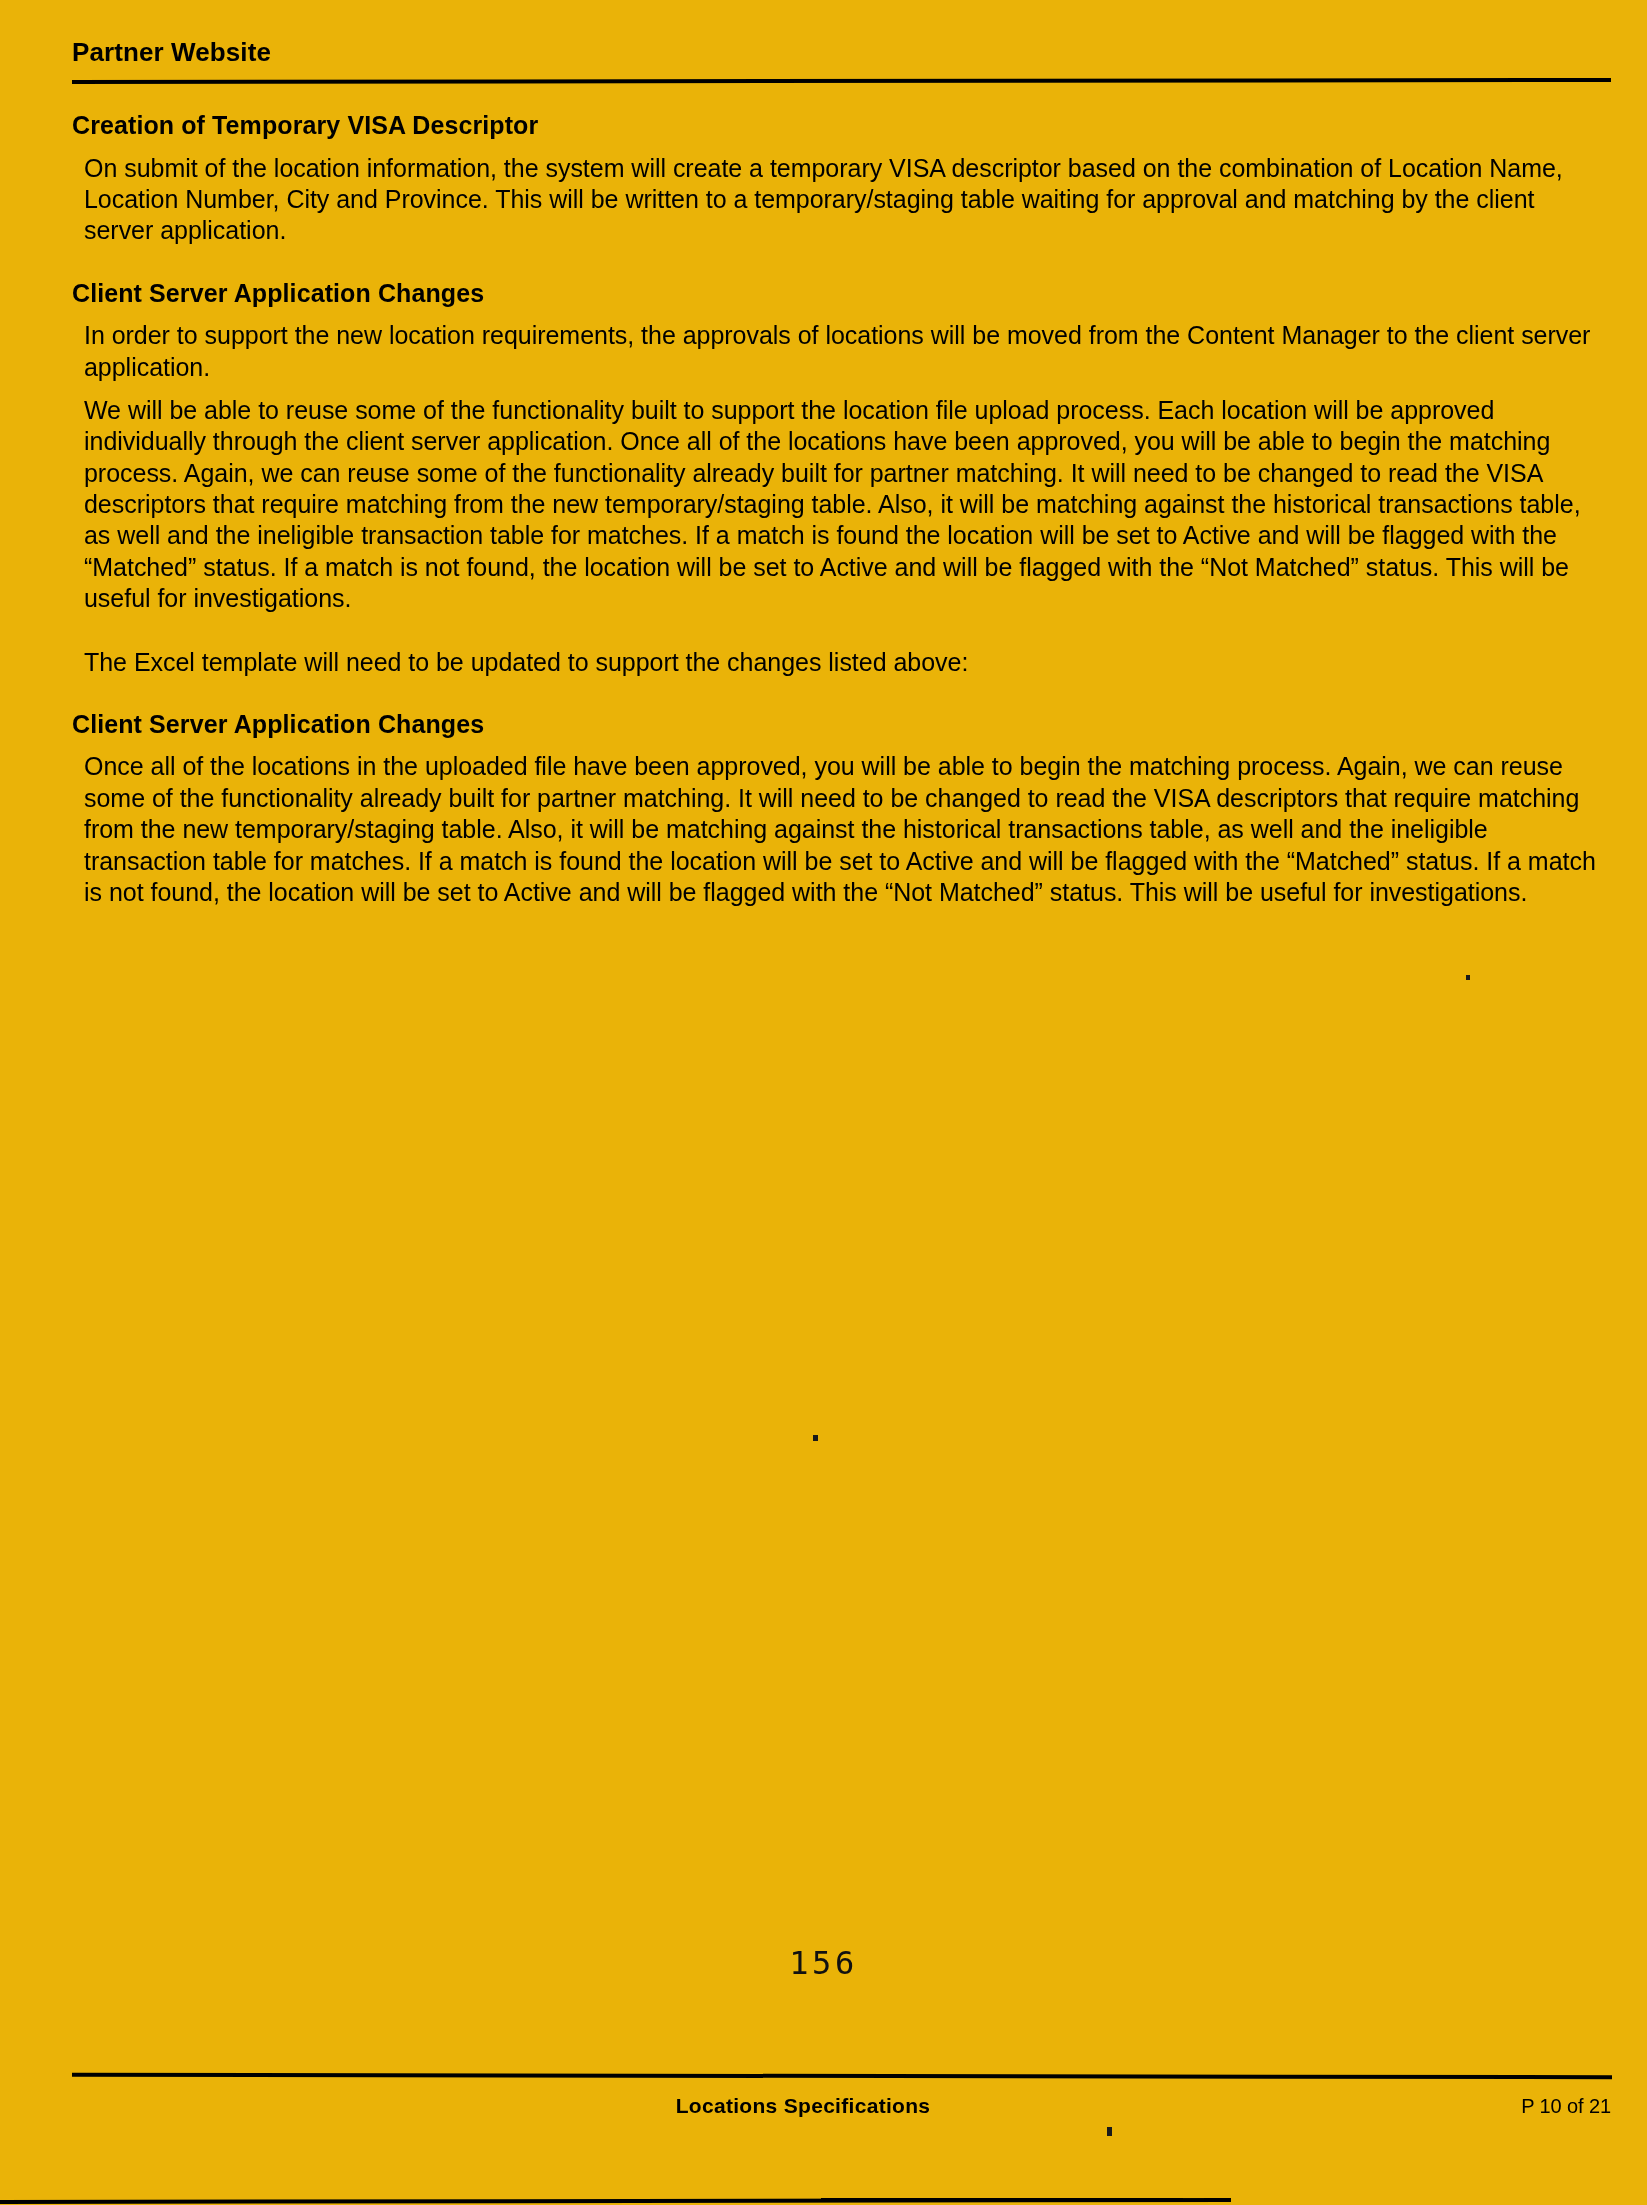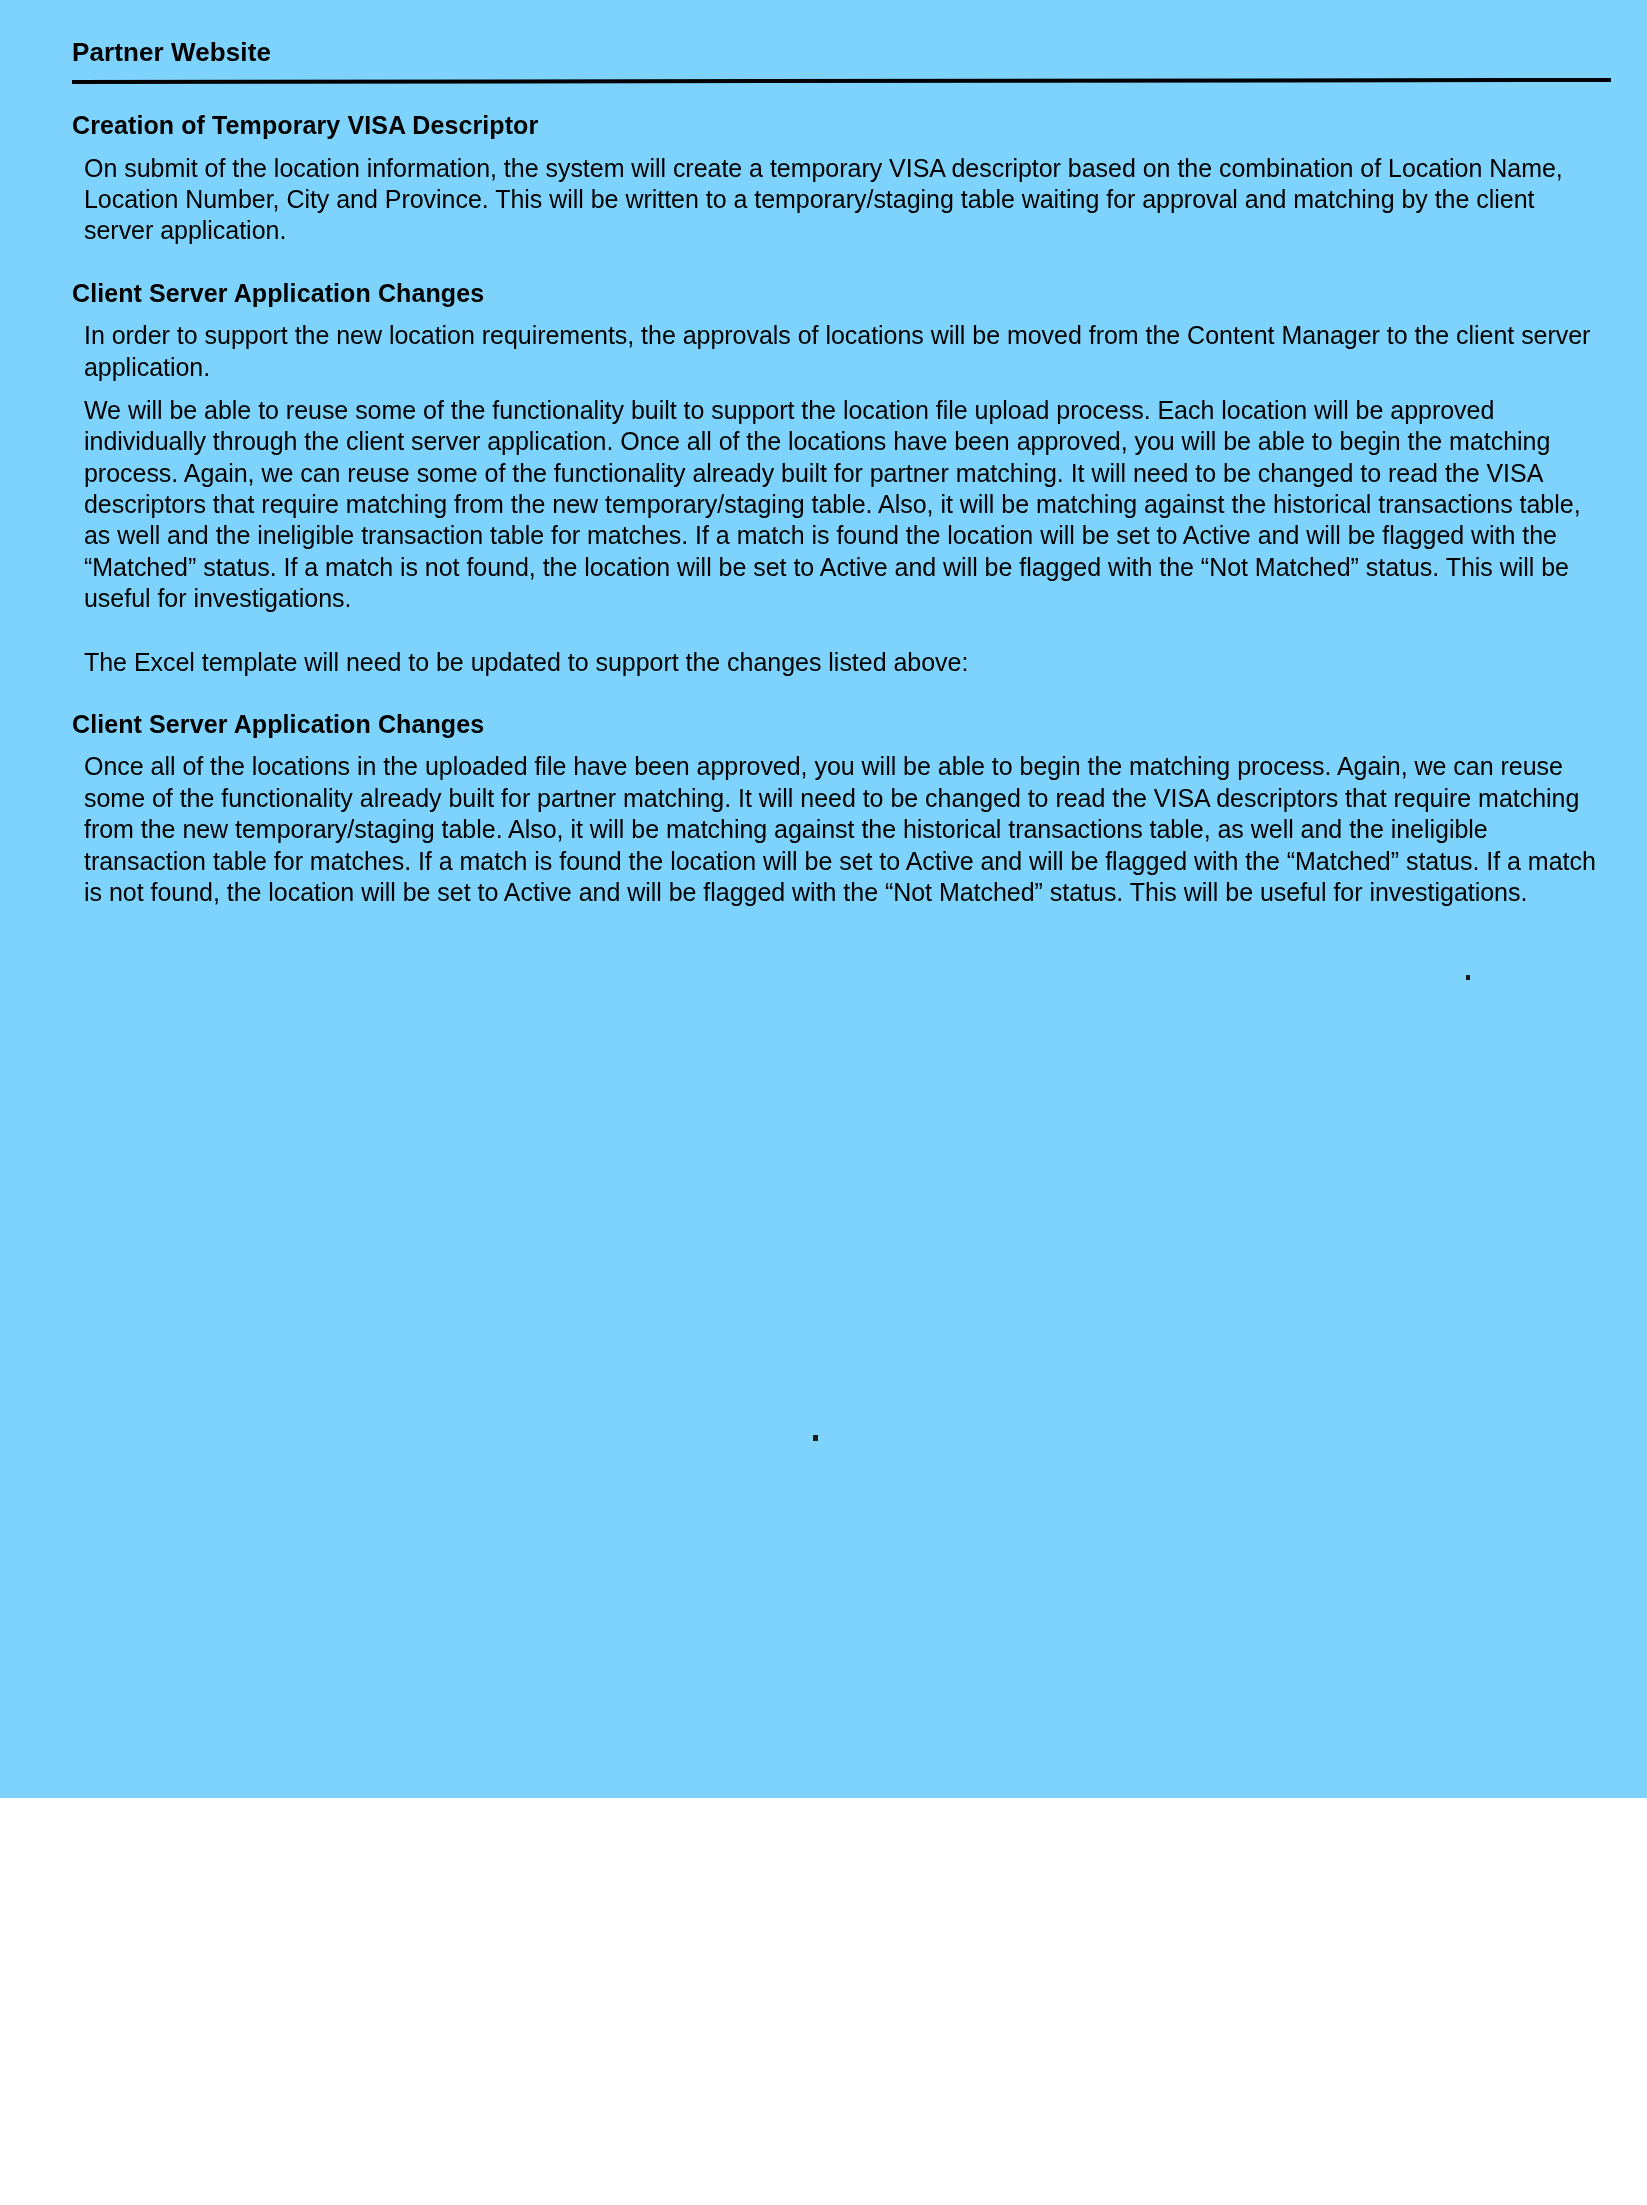--- a/index.html
+++ b/index.html
@@ -5,22 +5,22 @@
 <style>
   html, body {
     margin: 0;
     padding: 0;
     background: #ffffff;
   }
 
   .page {
     position: relative;
     width: 1647px;
-    height: 1798px;
-    background: #7dd3fc;
+    height: 2205px;
+    background: #eab308;
     box-sizing: border-box;
     font-family: "Liberation Sans", sans-serif;
     color: #000000;
     overflow: hidden;
   }
 
   
   .running-header {
     position: absolute;
     left: 72px;
@@ -207,20 +207,21 @@
       </ul>
     </div>
 
     <div class="block">
       <h2 class="section-heading">Client Server Application Changes</h2>
       <p class="body-text">Once all of the locations in the uploaded file have been approved, you will be able to begin the matching process.  Again, we can reuse some of the functionality already built for partner matching.  It will need to be changed to read the VISA descriptors that require matching from the new temporary/staging table.  Also, it will be matching against the historical transactions table, as well and the ineligible transaction table for matches.  If a match is found the location will be set to Active and will be flagged with the “Matched” status.  If a match is not found, the location will be set to Active and will be flagged with the “Not Matched” status.  This will be useful for investigations.</p>
     </div>
 
   </div>
 
+  <div class="stamp-number">156</div>
 
   <div class="footer-rule"></div>
   <div class="footer">
     <div class="footer-center">Locations Specifications</div>
     <div class="footer-right">P 10 of 21</div>
   </div>
 
   <div class="artifact dot-a"></div>
   <div class="artifact dot-b"></div>
   <div class="artifact dot-c"></div>

